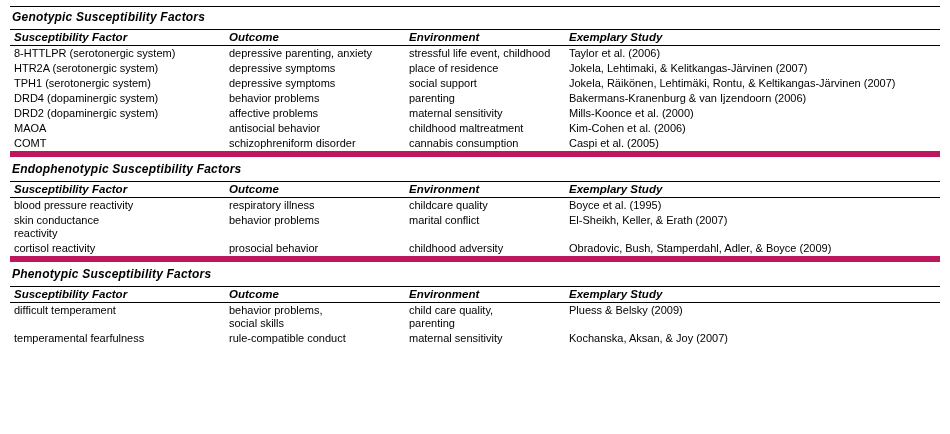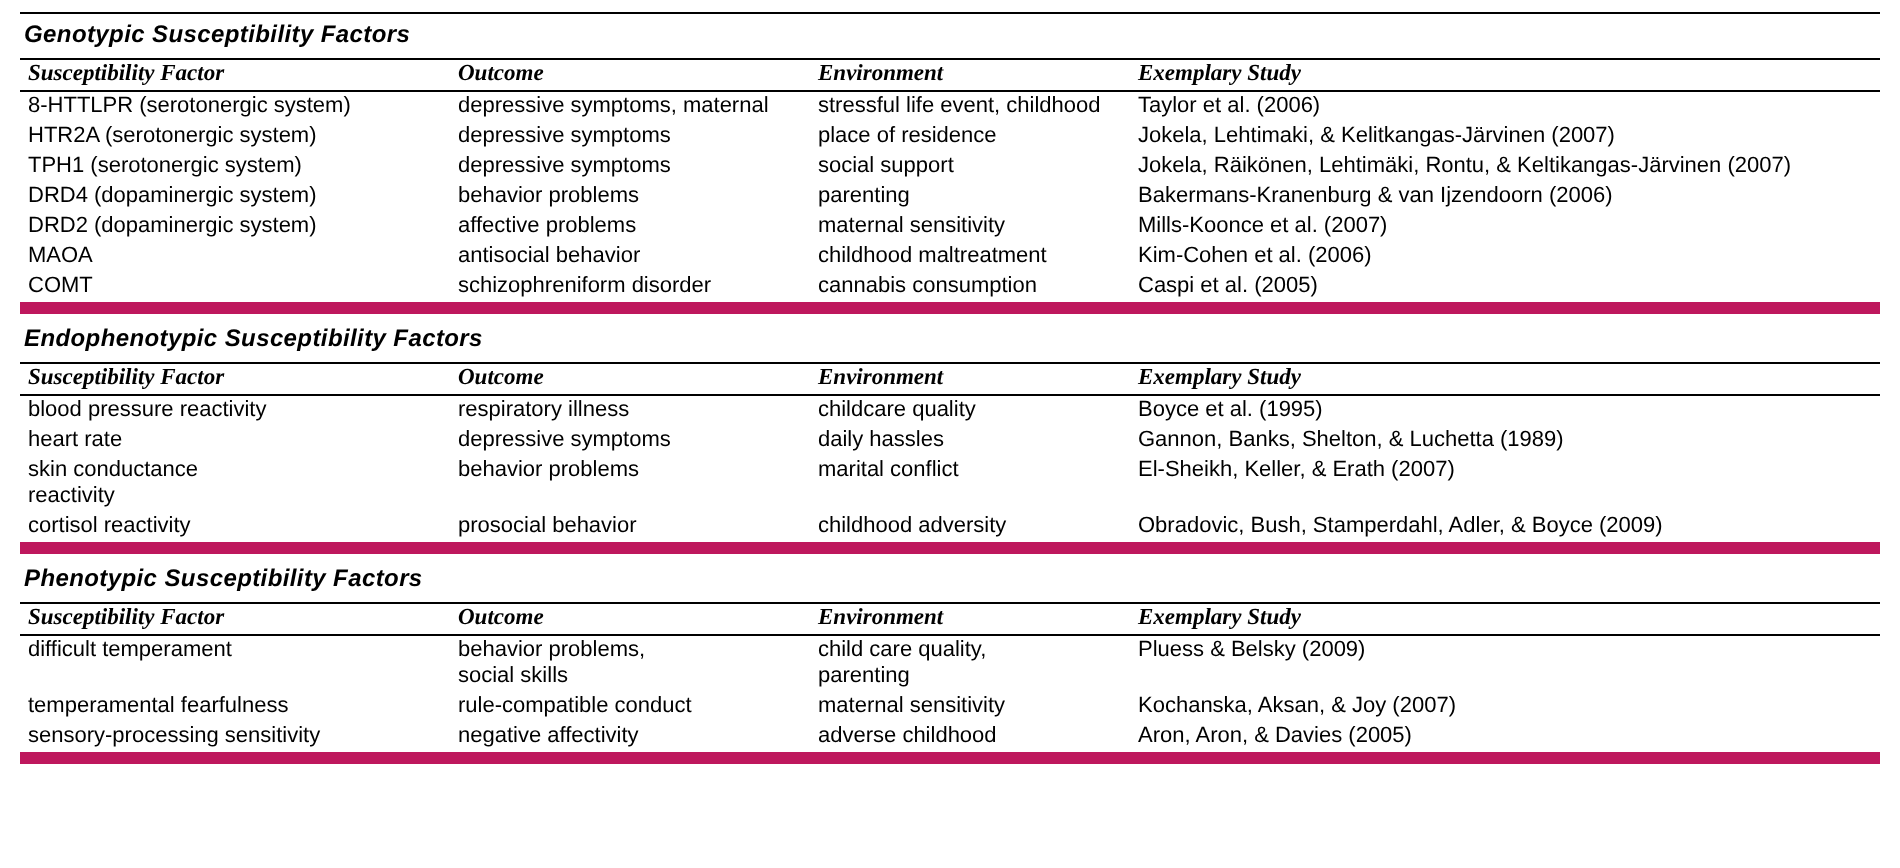--- a/index.html
+++ b/index.html
@@ -43,21 +43,20 @@
   }
   table.tbl th {
     text-align: left;
     font-style: italic;
     font-weight: bold;
     font-size: 11.5px;
     padding: 1px 4px 2px 4px;
     border-top: 1px solid #000;
     border-bottom: 1px solid #000;
     white-space: nowrap;
-    font-family: Liberation Serif, serif;
   }
   table.tbl td {
     text-align: left;
     vertical-align: top;
     padding: 1px 4px 1px 4px;
     line-height: 1.18;
   }
   table.tbl tr.last-row td {
     border-bottom: 6px solid #be185d;
   }
@@ -86,21 +85,21 @@
         <tr>
           <th>Susceptibility Factor</th>
           <th>Outcome</th>
           <th>Environment</th>
           <th>Exemplary Study</th>
         </tr>
       </thead>
       <tbody>
         <tr>
           <td class="nowrap-break">8-HTTLPR (serotonergic system)</td>
-          <td class="nowrap-break">depressive symptoms, maternal</td>
+          <td class="nowrap-break">depressive parenting, anxiety</td>
           <td class="nowrap-break">stressful life event, childhood</td>
           <td class="nowrap-break">Taylor et al. (2006)</td>
         </tr>
         <tr>
           <td class="nowrap-break">HTR2A (serotonergic system)</td>
           <td class="nowrap-break">depressive symptoms</td>
           <td class="nowrap-break">place of residence</td>
           <td class="nowrap-break">Jokela, Lehtimaki, &amp; Kelitkangas-Järvinen (2007)</td>
         </tr>
         <tr>
@@ -112,21 +111,21 @@
         <tr>
           <td class="nowrap-break">DRD4 (dopaminergic system)</td>
           <td class="nowrap-break">behavior problems</td>
           <td class="nowrap-break">parenting</td>
           <td class="nowrap-break">Bakermans-Kranenburg  &amp; van Ijzendoorn (2006)</td>
         </tr>
         <tr>
           <td class="nowrap-break">DRD2 (dopaminergic system)</td>
           <td class="nowrap-break">affective problems</td>
           <td class="nowrap-break">maternal sensitivity</td>
-          <td class="nowrap-break">Mills-Koonce et al. (2007)</td>
+          <td class="nowrap-break">Mills-Koonce et al. (2000)</td>
         </tr>
         <tr>
           <td class="nowrap-break">MAOA</td>
           <td class="nowrap-break">antisocial behavior</td>
           <td class="nowrap-break">childhood maltreatment</td>
           <td class="nowrap-break">Kim-Cohen et al. (2006)</td>
         </tr>
         <tr class="last-row">
           <td class="nowrap-break">COMT</td>
           <td class="nowrap-break">schizophreniform  disorder</td>
@@ -155,26 +154,20 @@
         </tr>
       </thead>
       <tbody>
         <tr>
           <td class="nowrap-break">blood pressure reactivity</td>
           <td class="nowrap-break">respiratory illness</td>
           <td class="nowrap-break">childcare quality</td>
           <td class="nowrap-break">Boyce et al. (1995)</td>
         </tr>
         <tr>
-          <td class="nowrap-break">heart rate</td>
-          <td class="nowrap-break">depressive symptoms</td>
-          <td class="nowrap-break">daily hassles</td>
-          <td class="nowrap-break">Gannon, Banks, Shelton, &amp; Luchetta  (1989)</td>
-        </tr>
-        <tr>
           <td class="nowrap-break">skin conductance
 reactivity</td>
           <td class="nowrap-break">behavior problems</td>
           <td class="nowrap-break">marital conflict</td>
           <td class="nowrap-break">El-Sheikh, Keller, &amp; Erath (2007)</td>
         </tr>
         <tr class="last-row">
           <td class="nowrap-break">cortisol reactivity</td>
           <td class="nowrap-break">prosocial behavior</td>
           <td class="nowrap-break">childhood adversity</td>
@@ -209,22 +202,16 @@
           <td class="nowrap-break">child care quality,
 parenting</td>
           <td class="nowrap-break">Pluess &amp; Belsky (2009)</td>
         </tr>
         <tr>
           <td class="nowrap-break">temperamental  fearfulness</td>
           <td class="nowrap-break">rule-compatible  conduct</td>
           <td class="nowrap-break">maternal sensitivity</td>
           <td class="nowrap-break">Kochanska,  Aksan, &amp; Joy (2007)</td>
         </tr>
-        <tr class="last-row">
-          <td class="nowrap-break">sensory-processing sensitivity</td>
-          <td class="nowrap-break">negative affectivity</td>
-          <td class="nowrap-break">adverse childhood</td>
-          <td class="nowrap-break">Aron, Aron, &amp; Davies (2005)</td>
-        </tr>
       </tbody>
     </table>
   </div>
 </div>
 
 </body></html>

